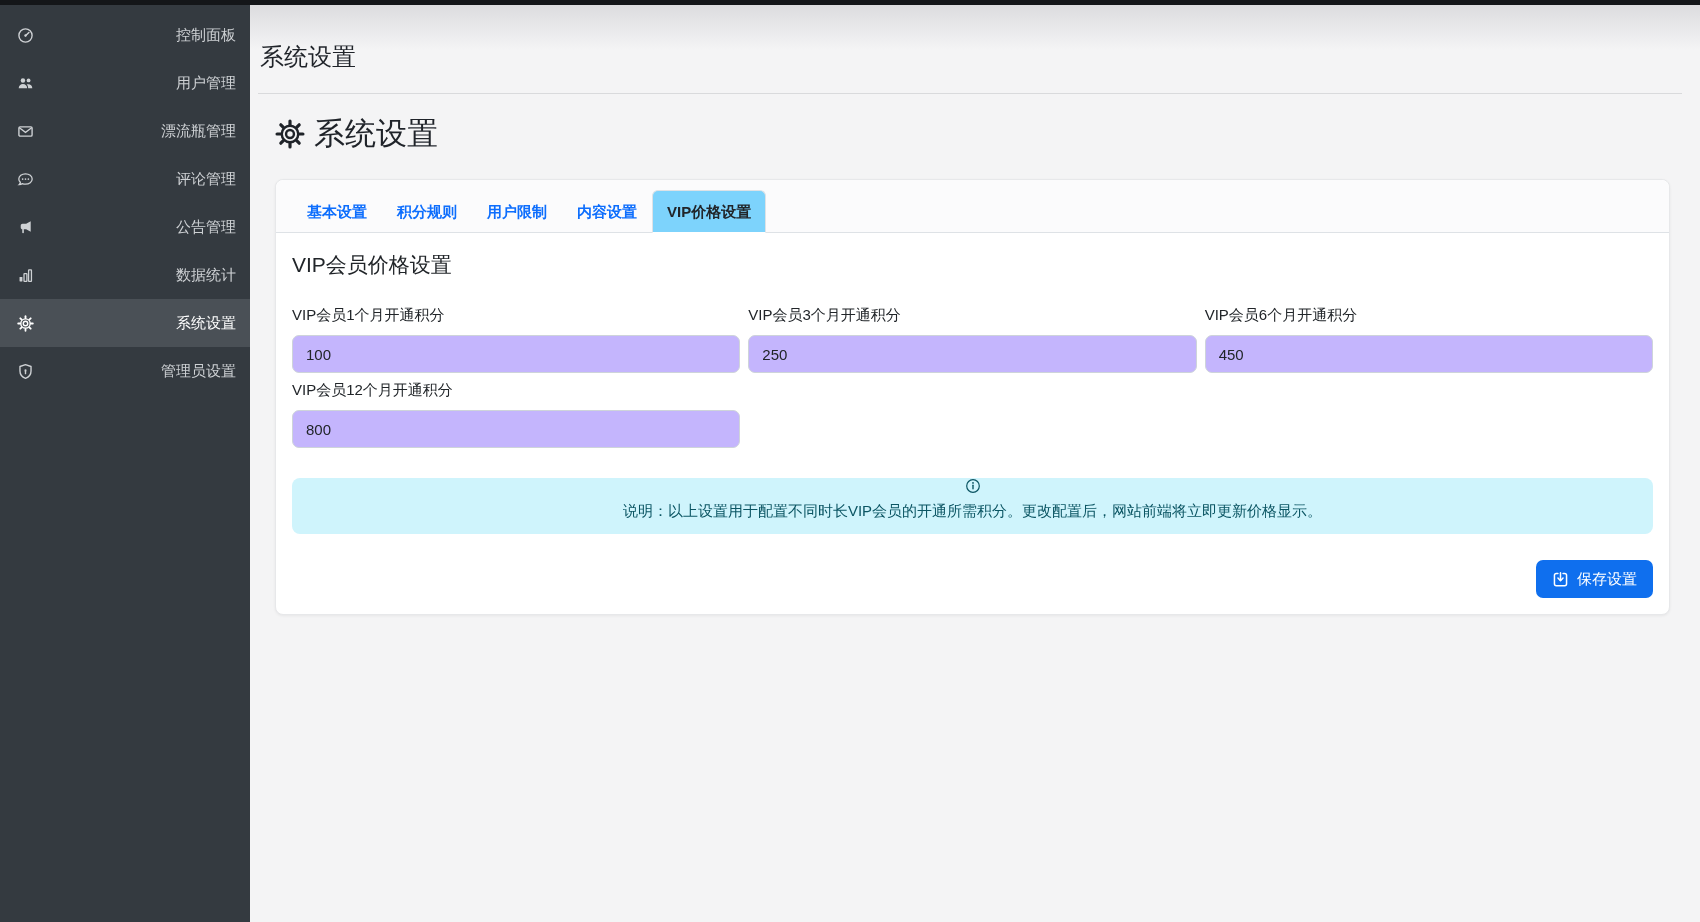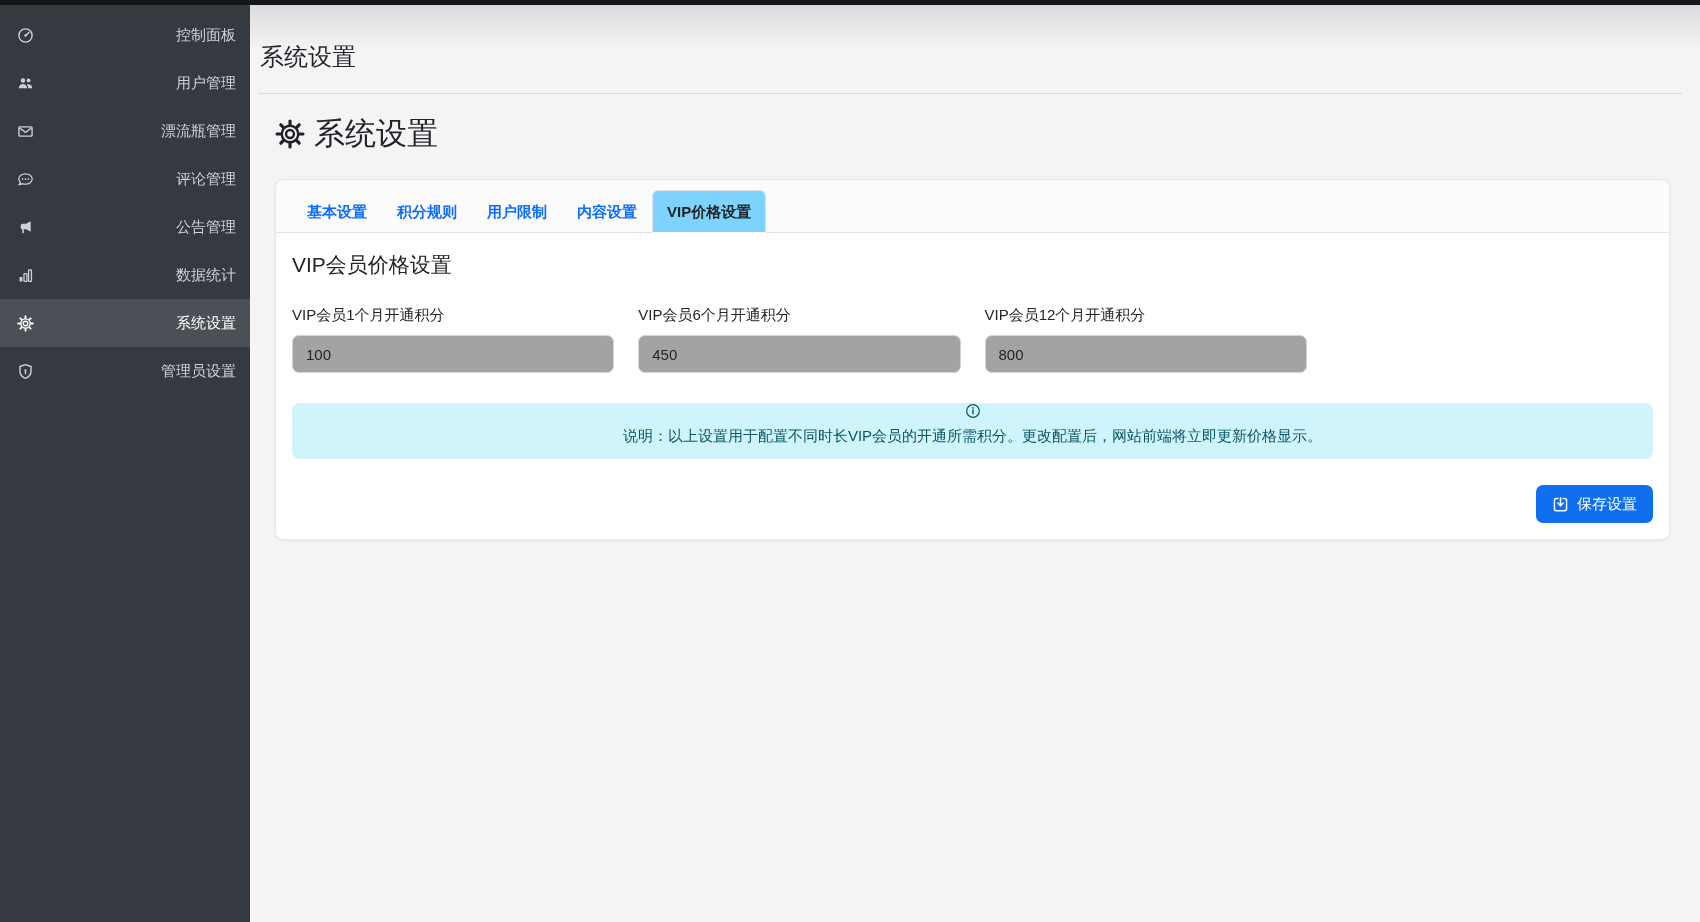--- a/index.html
+++ b/index.html
@@ -59,25 +59,25 @@
     margin-bottom:-1px; cursor:pointer; border:1px solid transparent;
     border-radius:6px 6px 0 0; line-height:19px;
   }
   .tab.active {
     color:#212529; background:#7dd3fc; border-color:#dee2e6;
     border-bottom-color:#fff; cursor:default;
   }
   .card-body { padding:18px 16px 16px 16px; }
   .panel-heading { font-size:21px; font-weight:400; color:#212529; margin:0 0 27px 0; }
 
-  .grid { display:grid; grid-template-columns:1fr 1fr 1fr 1fr; column-gap:24px; row-gap:22px; }
+  .grid { display:grid; grid-template-columns:1fr 1fr 1fr; column-gap:24px; row-gap:22px;gap:8px; }
   .field label { display:block; font-size:15px; color:#212529; margin-bottom:10px; }
   .field input {
     width:100%; height:38px; border:1px solid #ced4da; border-radius:7px;
-    padding:0 13px; font-size:15px; color:#212529; background:#a3a3a3; outline:none;
+    padding:0 13px; font-size:15px; color:#212529; background:#c4b5fd; outline:none;
     font-family:inherit;
   }
 
   .alert {
     margin-top:30px; background:#cff4fc; color:#0b5563; border-radius:8px;
     padding:0 16px; height:56px; font-size:15px;
     display:flex; align-items:center; gap:8px;flex-direction:column;
   }
   .alert .icon { width:16px; height:16px; }
 
@@ -224,20 +224,24 @@
           <div class="tab active">VIP价格设置</div>
         </div>
 
       <div class="card-body">
         <h2 class="panel-heading">VIP会员价格设置</h2>
 
         <div class="grid">
             <div class="field">
     <label>VIP会员1个月开通积分</label>
     <input type="text" value="100" style="">
+  </div>
+            <div class="field">
+    <label>VIP会员3个月开通积分</label>
+    <input type="text" value="250" style="">
   </div>
             <div class="field">
     <label>VIP会员6个月开通积分</label>
     <input type="text" value="450" style="">
   </div>
             <div class="field">
     <label>VIP会员12个月开通积分</label>
     <input type="text" value="800" style="">
   </div>
           </div>

